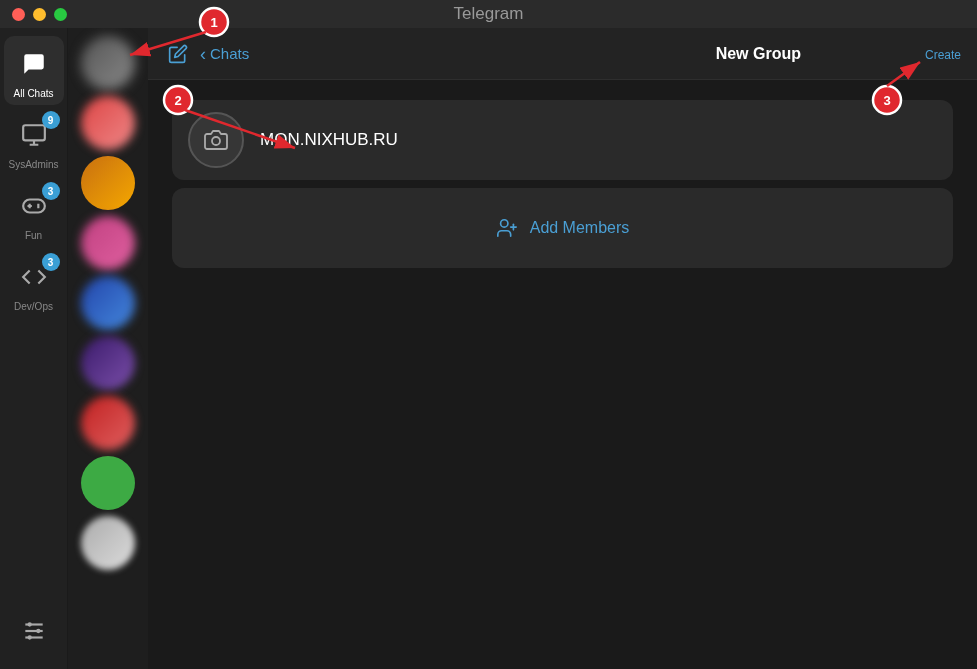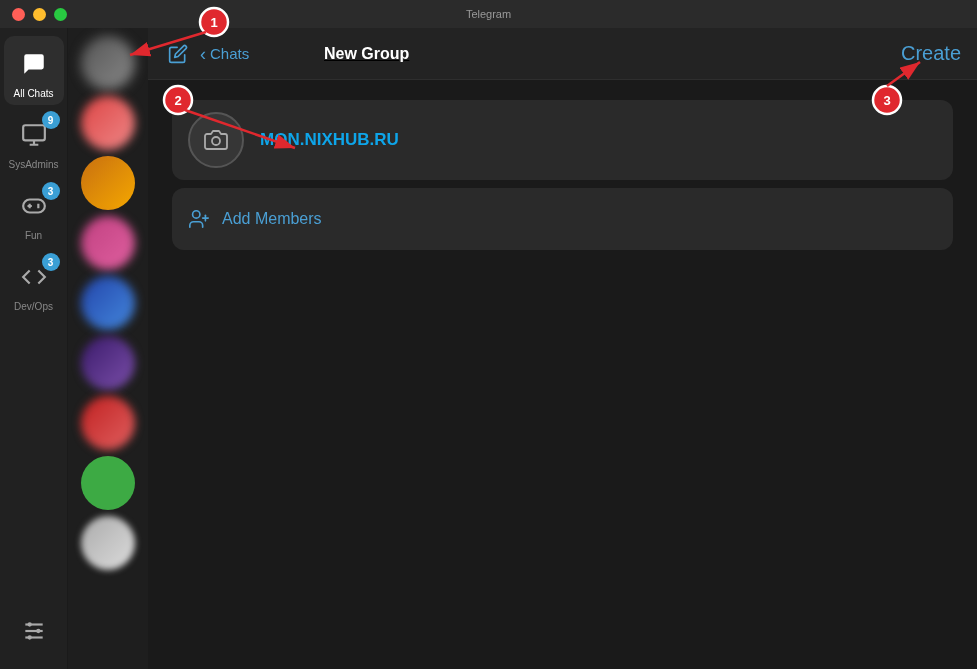--- a/index.html
+++ b/index.html
@@ -33,21 +33,21 @@
     .tb-btn {
       width: 13px;
       height: 13px;
       border-radius: 50%;
     }
     .tb-close { background: #ff5f57; }
     .tb-min { background: #ffbd2e; }
     .tb-max { background: #28c941; }
     .title-bar-title {
       color: #999;
-      font-size: 11px;
+      font-size: 17px;
     }
 
     
     .app-body {
       display: flex;
       flex: 1;
       overflow: hidden;
     }
 
     
@@ -201,38 +201,37 @@
       display: flex;
       align-items: center;
       gap: 4px;
     }
     .back-chevron {
       font-size: 18px;
       line-height: 1;
     }
     .top-bar-center {
       flex: 1;
-      text-align: left;
-      text-decoration: underline;
+      text-align: right;
     }
     .top-bar-title {
       color: #fff;
       font-size: 16px;
       font-weight: 600;
     }
     .top-bar-right {
       min-width: 160px;
       text-align: right;
     }
     .create-btn {
       background: none;
       border: none;
       cursor: pointer;
       color: #4a9fd4;
-      font-size: 20px;
+      font-size: 12px;
       font-weight: 500;
     }
 
     
     .content-area {
       flex: 1;
       padding: 20px 24px;
       overflow-y: auto;
     }
 
@@ -263,38 +262,39 @@
       height: 24px;
       stroke: #aaa;
       fill: none;
       stroke-width: 1.8;
     }
     .group-name-input {
       flex: 1;
       background: none;
       border: none;
       outline: none;
-      color: #0ea5e9;
+      color: #ffffff;
       font-size: 17px;
-      font-weight: 700;
+      font-weight: 400;
     }
     .group-name-input::placeholder {
       color: #666;
     }
 
     
     .add-members-row {
       display: flex;
       align-items: center;
       background: #2a2a2a;
       border-radius: 12px;
-      padding: 20px 16px;
+      padding: 29px 16px;
       gap: 12px;
       cursor: pointer;
       margin-top: 8px;
+      justify-content: center;
     }
     .add-members-row svg {
       width: 22px;
       height: 22px;
       stroke: #4a9fd4;
       fill: none;
       stroke-width: 1.8;
     }
     .add-members-label {
       color: #4a9fd4;

